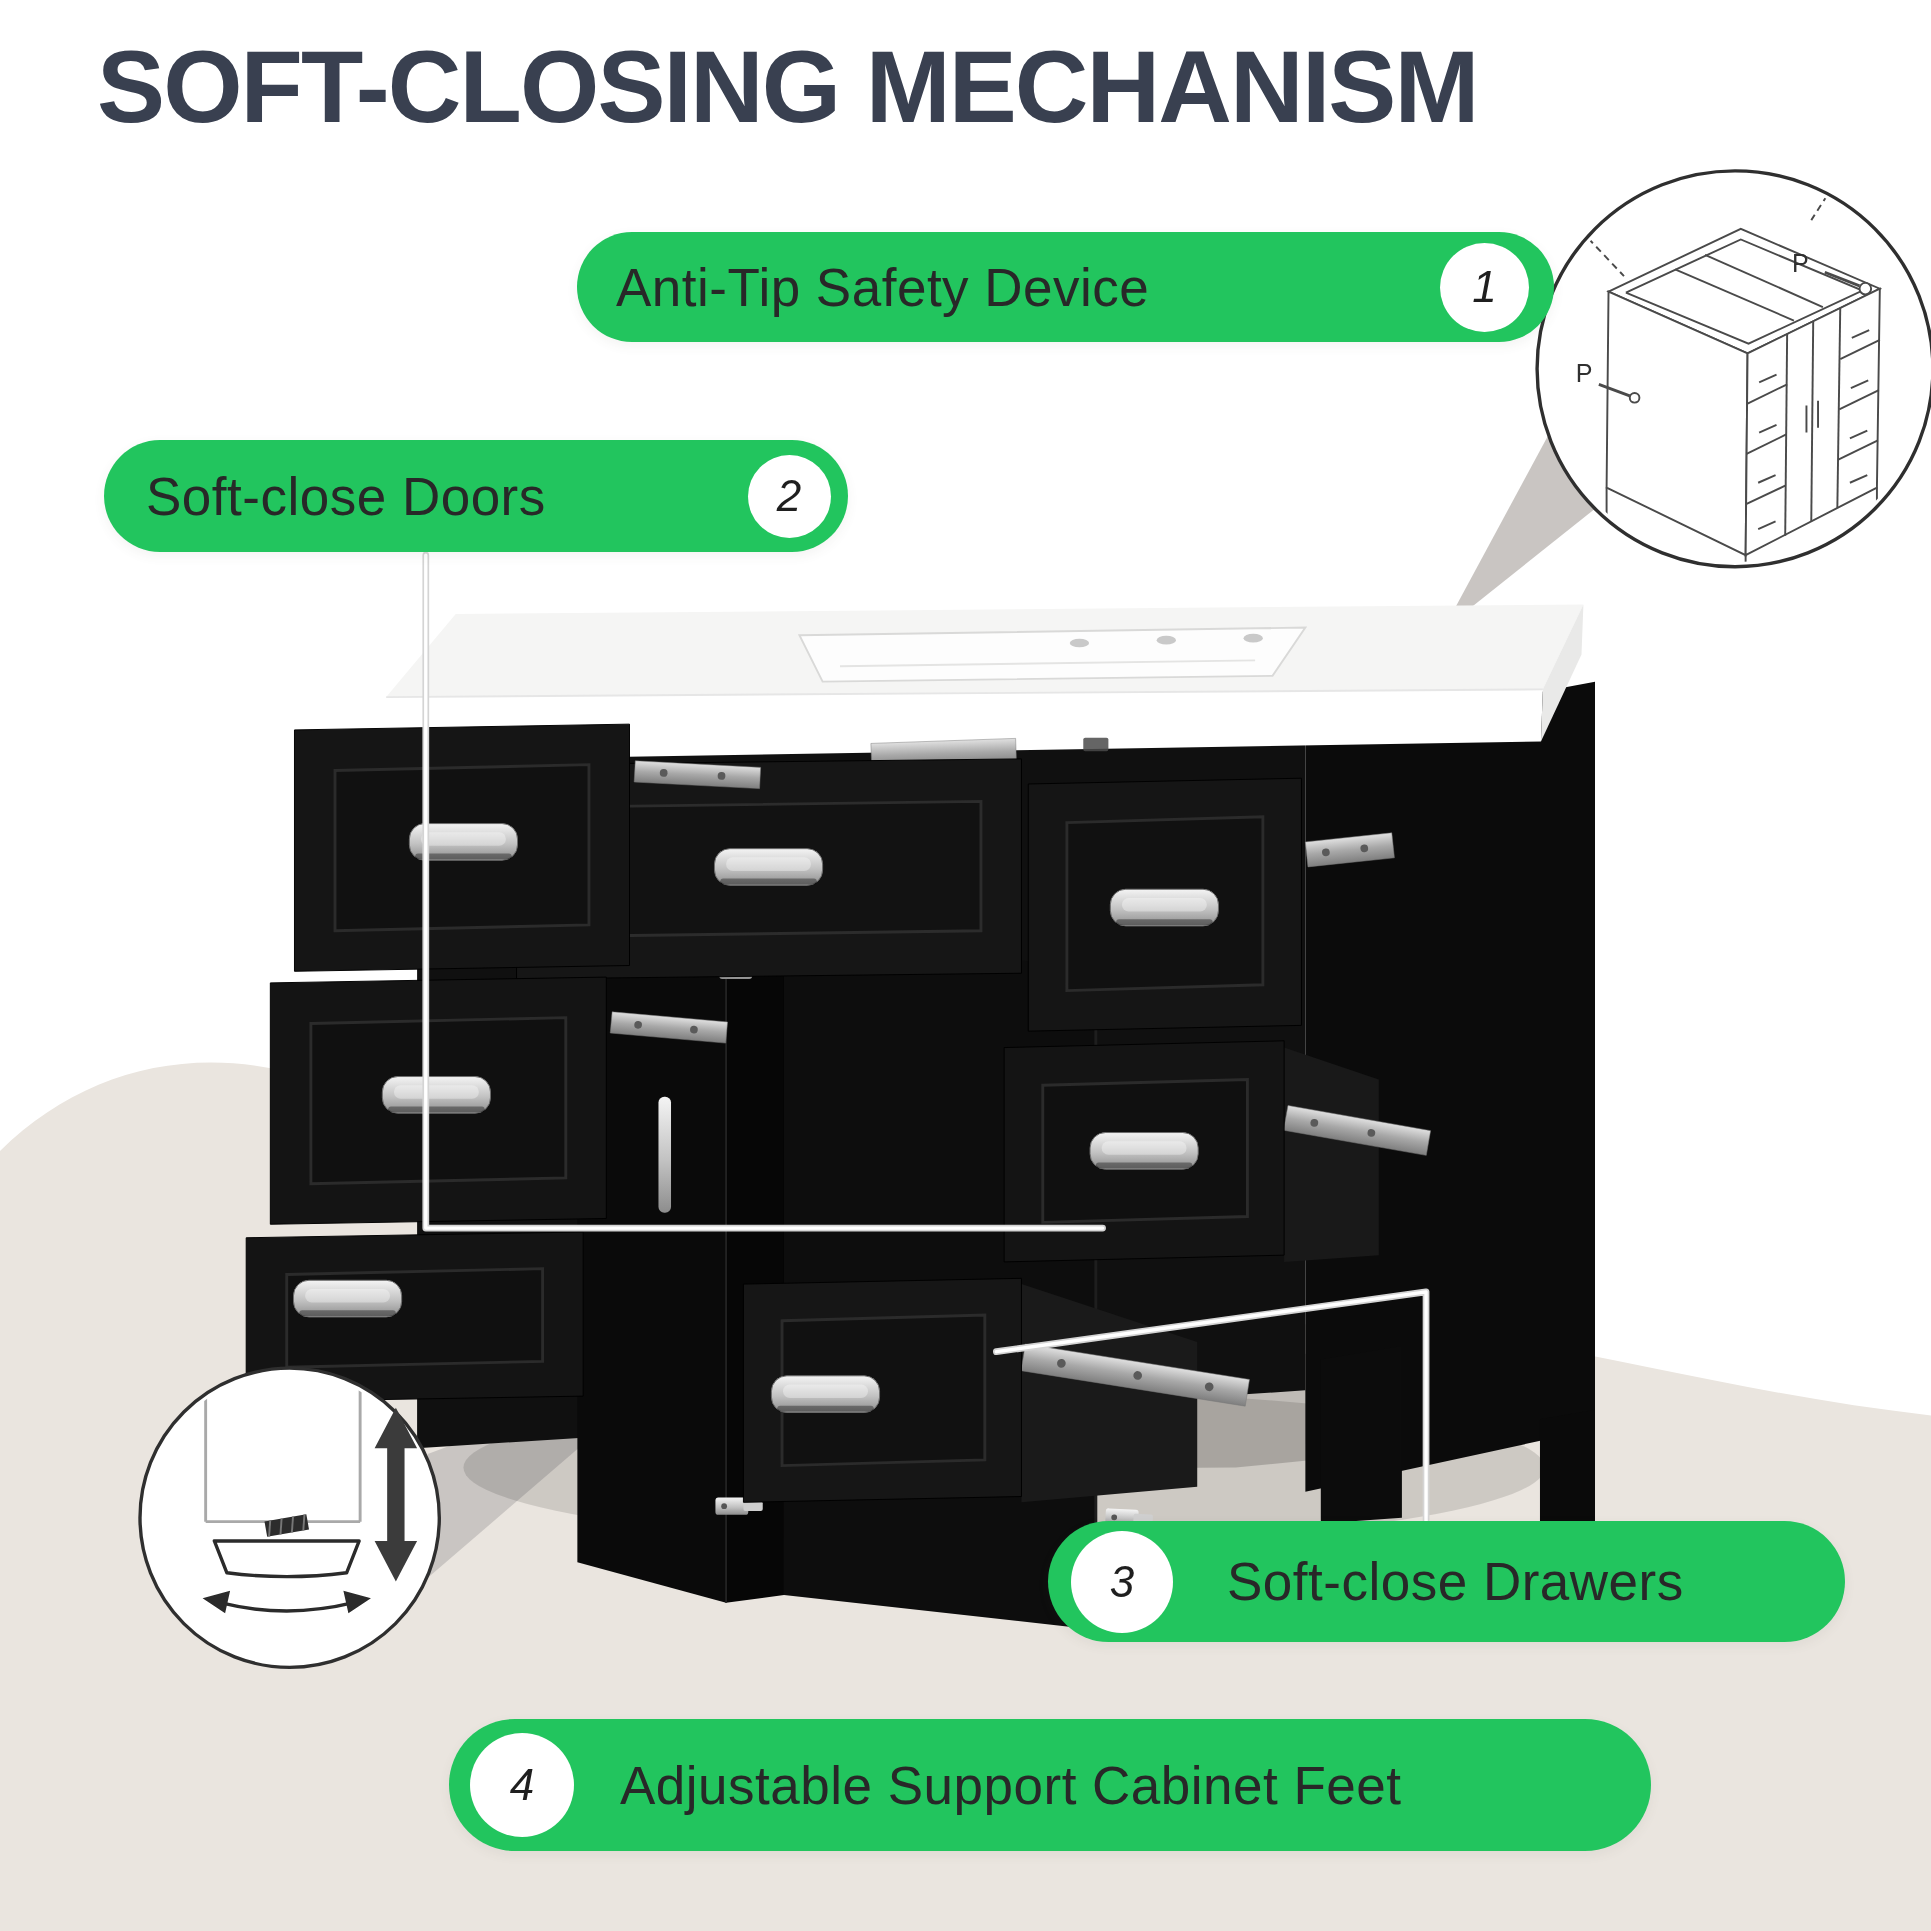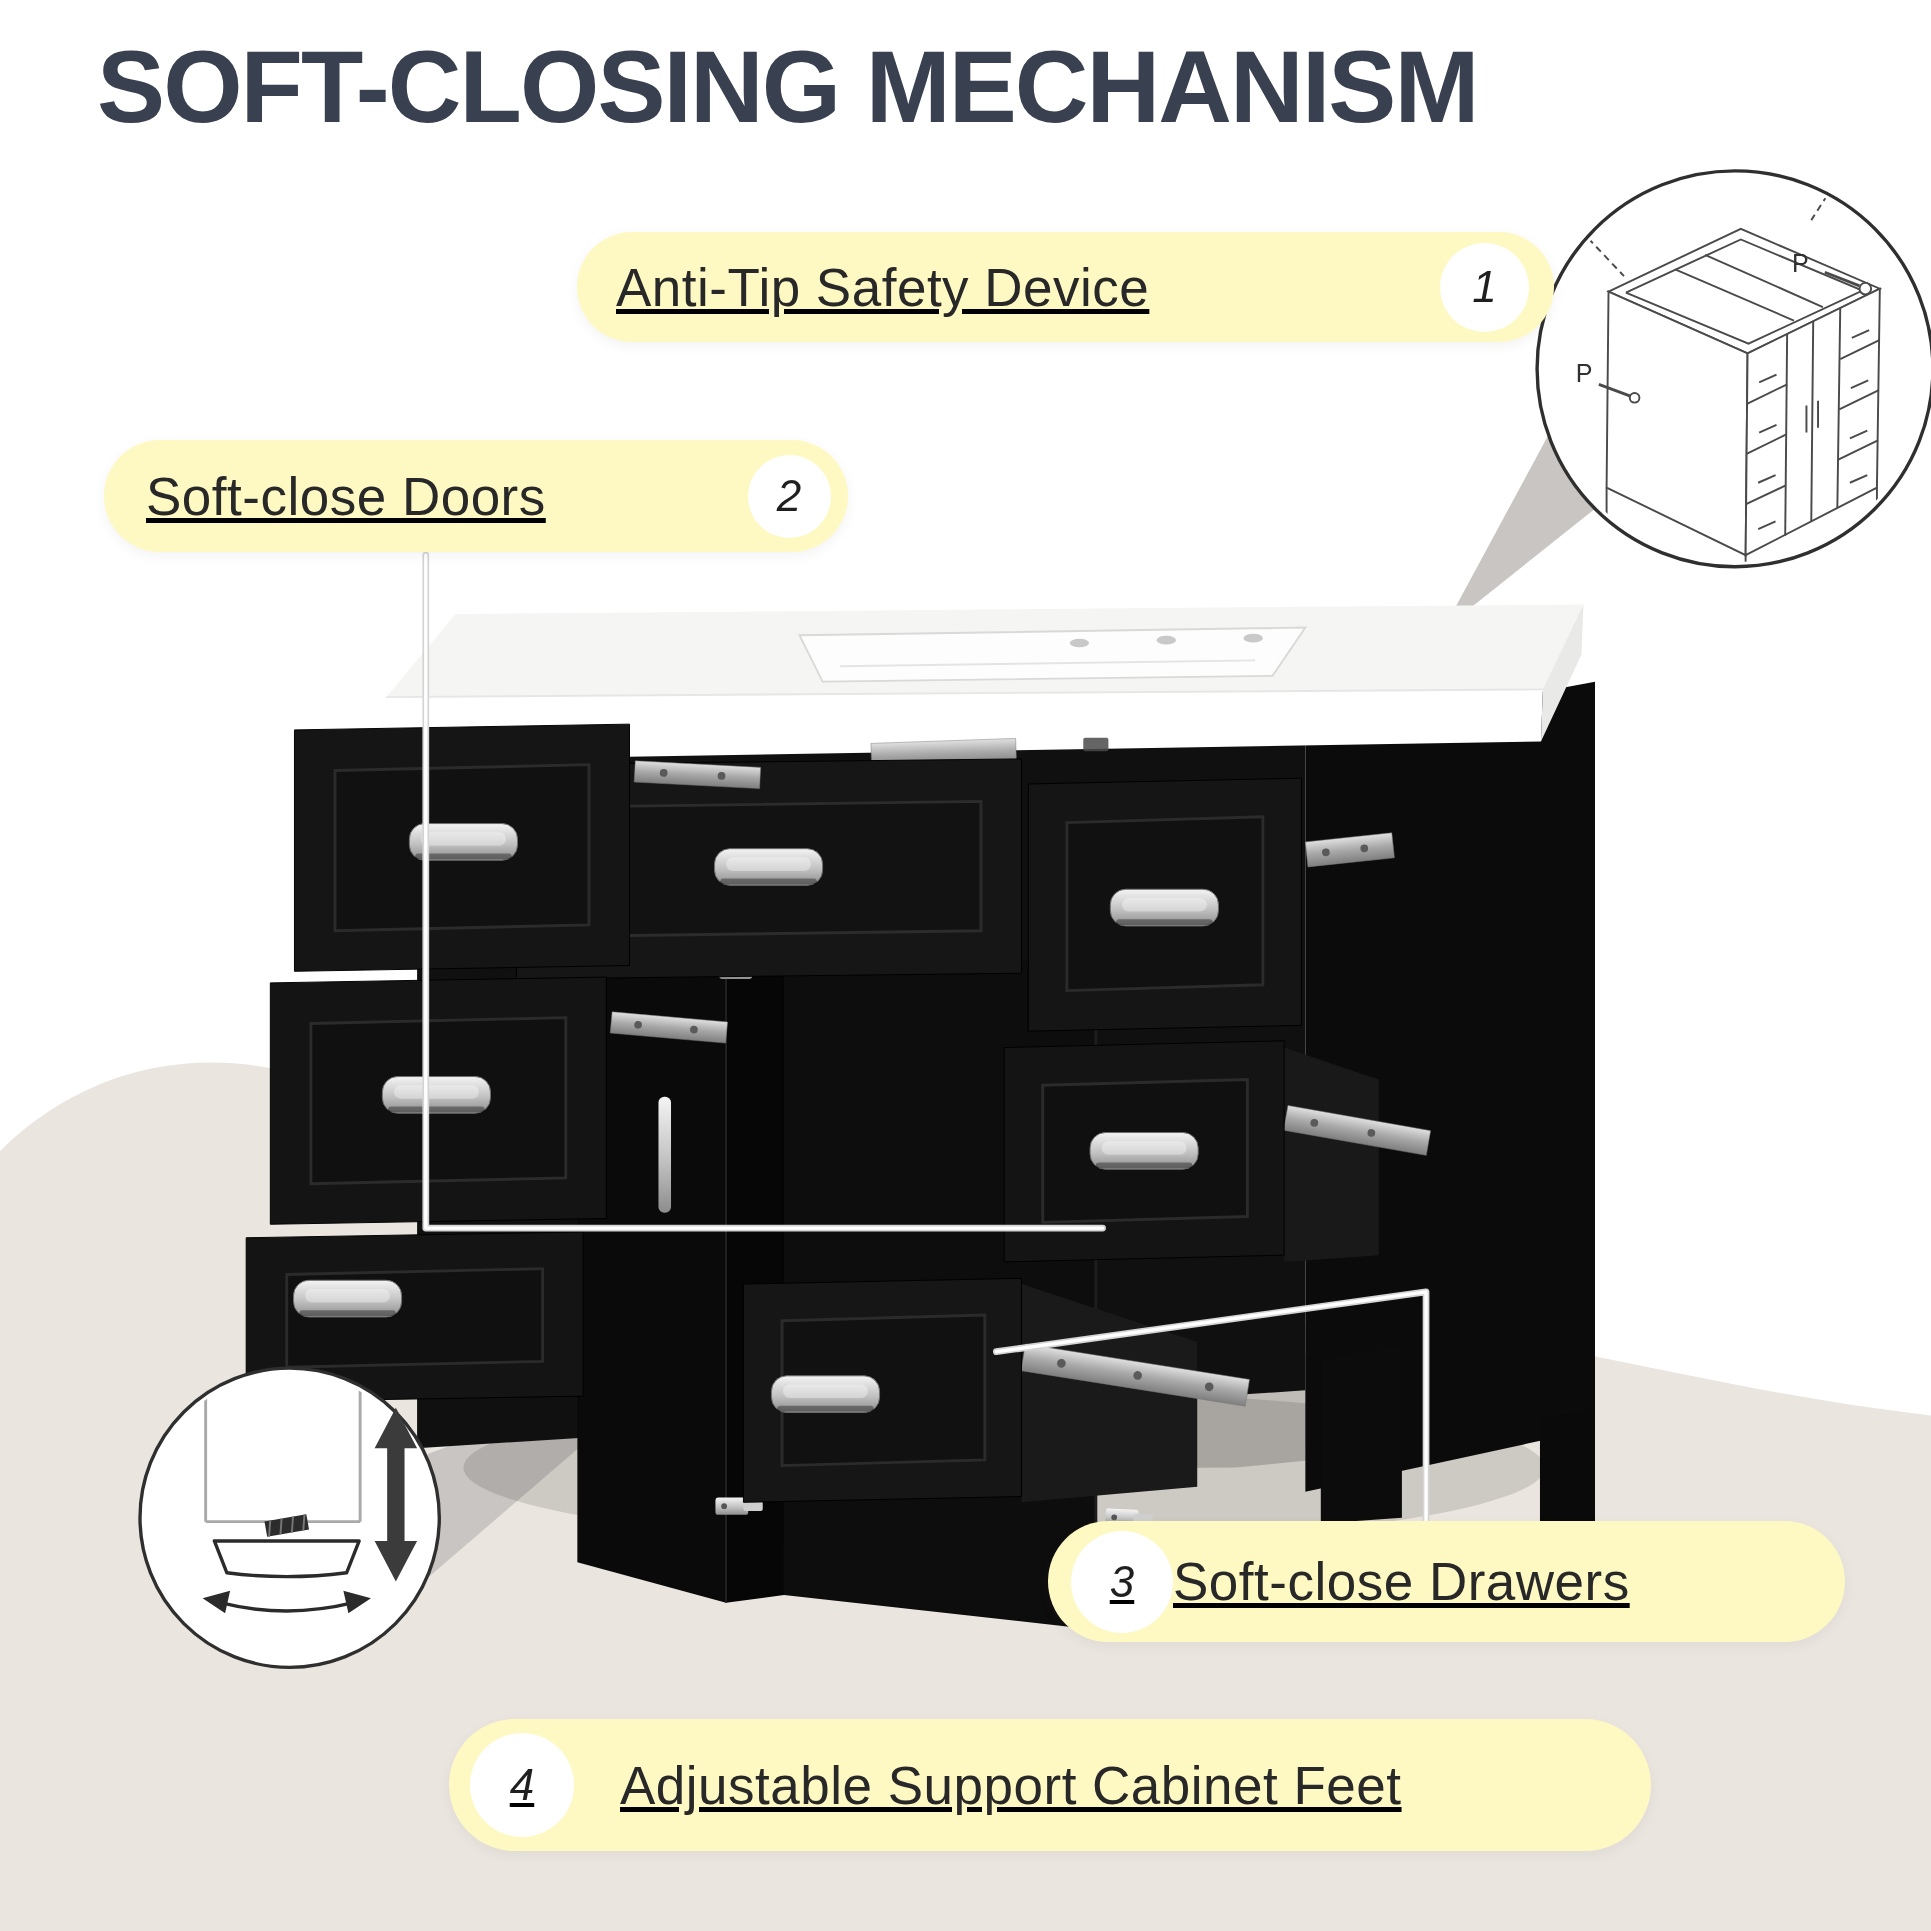--- a/index.html
+++ b/index.html
@@ -1,31 +1,31 @@
 <!DOCTYPE html>
 <html><head>
 <meta charset="utf-8">
 <style>
   html,body{margin:0;padding:0;width:1931px;height:1931px;background:#ffffff;overflow:hidden;
     font-family:"Liberation Sans", sans-serif;}
   .stage{position:absolute;left:0;top:0;width:1931px;height:1931px;}
   .page-title{position:absolute;left:54px;top:29px;width:1506px;
     font-size:102px;font-weight:800;letter-spacing:-1.9px;color:#394050;white-space:nowrap;margin-left:43px;}
-  .pill{position:absolute;display:flex;align-items:center;background:#fef9c3;
-    border-radius:68px;box-shadow:0 3.9px 11.6px rgba(90,80,70,.07);text-decoration:underline;}
+  .pill{position:absolute;display:flex;align-items:center;background:#22c55e;
+    border-radius:68px;box-shadow:0 3.9px 11.6px rgba(90,80,70,.07);}
   .pill .label{font-size:53px;font-weight:500;color:#282828;letter-spacing:0.5px;white-space:nowrap;}
   .badge{background:#ffffff;border-radius:50%;display:flex;align-items:center;justify-content:center;
     font-size:44px;font-style:italic;color:#1f1f1f;flex:0 0 auto;}
   #pill-1{left:577px;top:232px;width:938px;height:110px;padding-left:39px;}
   #pill-1 .badge{position:absolute;right:25px;top:10.6px;width:89px;height:89px;}
   #pill-2{left:104px;top:440px;width:702px;height:112px;padding-left:42px;}
   #pill-2 .badge{position:absolute;right:17.4px;top:14.5px;width:83px;height:83px;}
   #pill-3{left:1048px;top:1521px;width:797px;height:121px;}
   #pill-3 .badge{margin-left:23px;width:102px;height:102px;}
-  #pill-3 .label{}
+  #pill-3 .label{margin-left:54px;}
   #pill-4{left:449px;top:1719px;width:1202px;height:132px;}
   #pill-4 .badge{margin-left:21px;width:104px;height:104px;}
   #pill-4 .label{margin-left:46px;}
   svg{position:absolute;left:0;top:0;}
   svg text.pmark{font-family:"Liberation Sans",sans-serif;font-size:26px;fill:#303030;}
 </style>
 </head>
 <body>
 
 <div class="stage">

